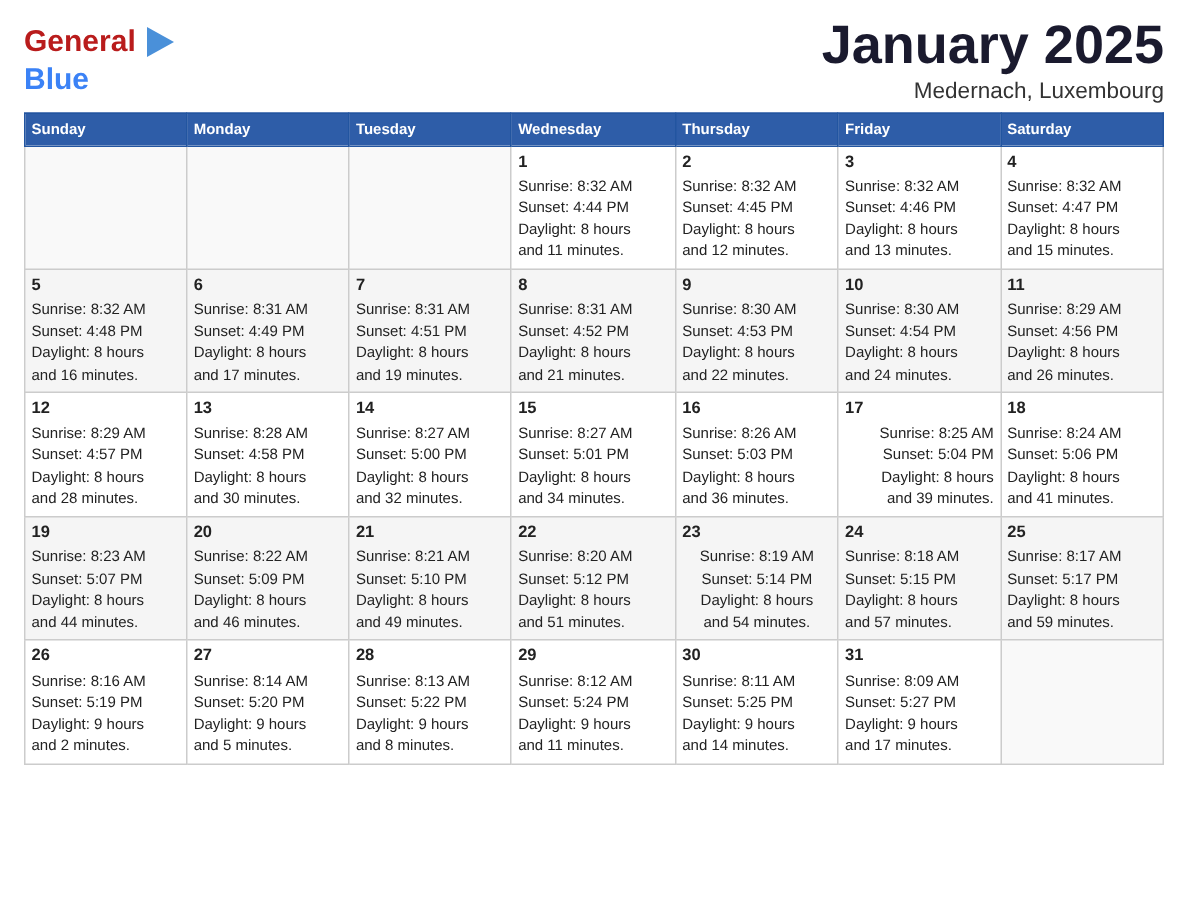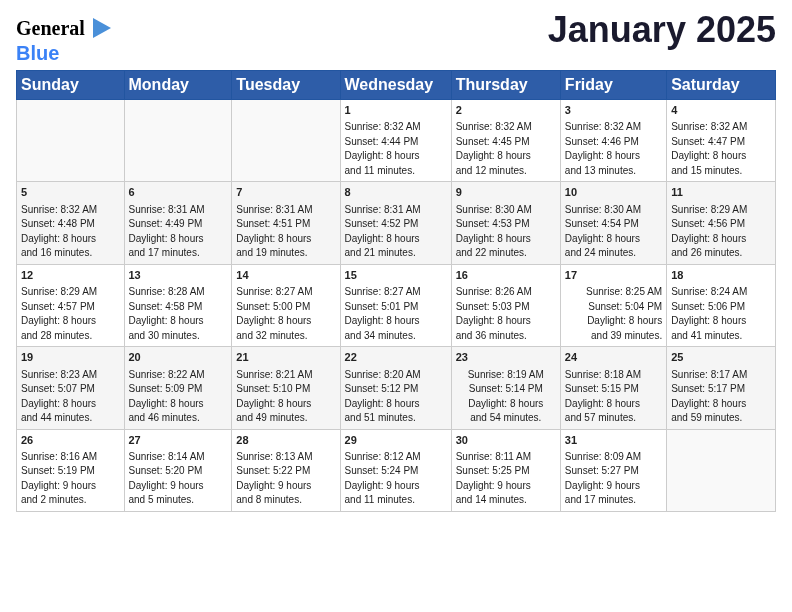--- a/index.html
+++ b/index.html
@@ -27,22 +27,21 @@
       align-items: center;
       margin-top: 4px;
     }
     .logo-text {
       font-size: 20px;
       font-weight: bold;
       color: #1a3a6b;
       line-height: 1.1;
     }
     .logo-text span {
-      color: #000000;
-      font-family: Liberation Serif, serif;
+      color: #b91c1c;
     }
     .logo-icon {
       width: 28px;
       height: 28px;
       margin-left: 2px;
     }
     .title-block {
       text-align: right;
       margin-left: 20px;
     }
@@ -60,21 +59,21 @@
     .calendar {
       width: 100%;
       border-collapse: collapse;
       font-size: 10.5px;
     }
     .calendar thead th {
       background: #2e5da8;
       color: #fff;
       padding: 5px 4px;
       text-align: left;
-      font-size: 16px;
+      font-size: 10px;
       font-weight: bold;
       border: 1px solid #2255a0;
     }
     .calendar tbody td {
       vertical-align: top;
       border: 1px solid #ccc;
       padding: 3px 4px;
       width: 113px;
       min-height: 80px;
       background: #fff;
@@ -113,20 +112,21 @@
 
           <svg class="logo-icon" viewBox="0 0 28 28">
             <polygon points="6,4 24,14 6,24" fill="#4a90d9"></polygon>
           </svg>
         </div>
         <div class="logo-text" style="color:#3b82f6;">Blue</div>
       </div>
     </div>
     <div class="title-block">
       <div class="month-title">January 2025</div>
+      <div class="subtitle">Medernach, Luxembourg</div>
     </div>
   </div>
 
   <table class="calendar">
     <thead>
       <tr>
         <th>Sunday</th>
         <th>Monday</th>
         <th>Tuesday</th>
         <th>Wednesday</th>

